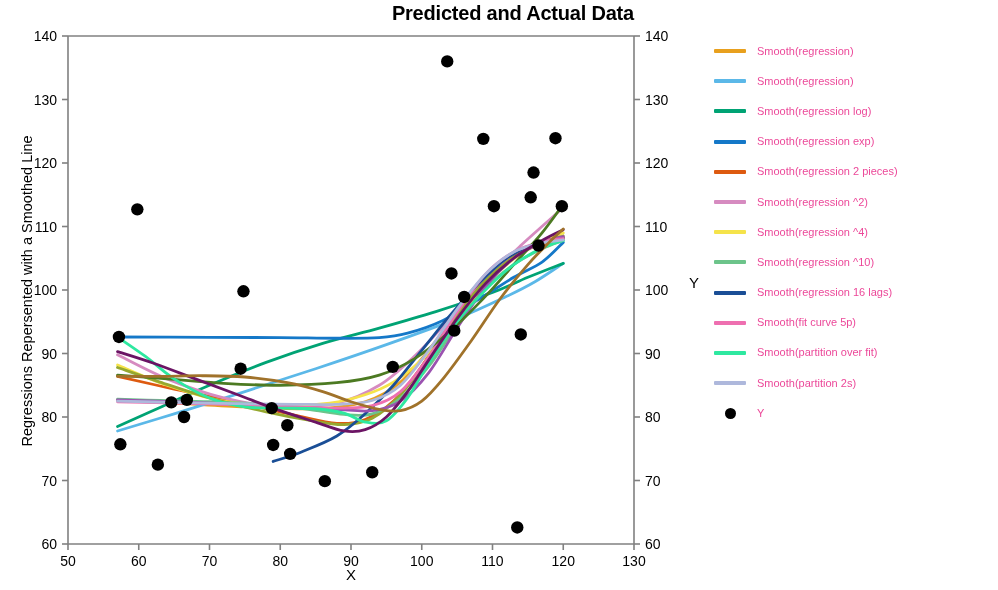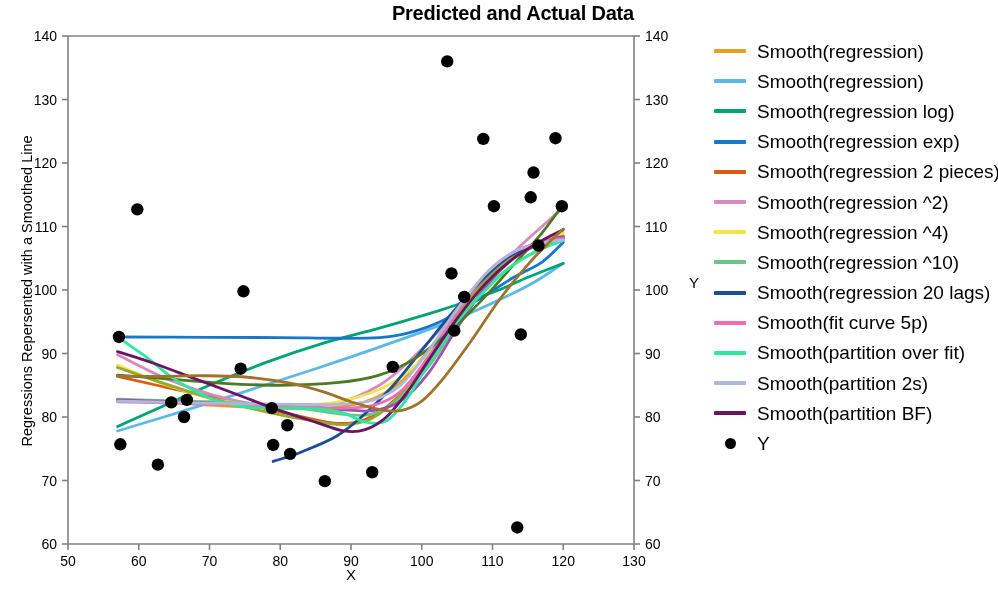--- a/index.html
+++ b/index.html
@@ -98,22 +98,22 @@
     align-items: center;
   }
   .legend-marker i {
     display: block;
     width: 11px;
     height: 11px;
     border-radius: 50%;
     background: #000;
   }
   .legend-label {
-    font-size: 19px;
-    color: #000000;
+    font-size: 11px;
+    color: #ec4899;
     white-space: nowrap;
     line-height: 1;
   }
 </style>
 </head>
 <body>
 
 <div id="chart-root">
 
   <div class="chart-title">Predicted and Actual Data</div>
@@ -265,37 +265,33 @@
       <div class="legend-row">
         <span class="legend-swatch" style="background: rgb(245, 227, 74);"></span>
         <span class="legend-label">Smooth(regression ^4)</span>
       </div>
       <div class="legend-row">
         <span class="legend-swatch" style="background: rgb(108, 196, 138);"></span>
         <span class="legend-label">Smooth(regression ^10)</span>
       </div>
       <div class="legend-row">
         <span class="legend-swatch" style="background: rgb(26, 78, 150);"></span>
-        <span class="legend-label">Smooth(regression 20 lags)</span>
+        <span class="legend-label">Smooth(regression 16 lags)</span>
       </div>
       <div class="legend-row">
         <span class="legend-swatch" style="background: rgb(238, 111, 176);"></span>
         <span class="legend-label">Smooth(fit curve 5p)</span>
       </div>
       <div class="legend-row">
         <span class="legend-swatch" style="background: rgb(46, 232, 160);"></span>
         <span class="legend-label">Smooth(partition over fit)</span>
       </div>
       <div class="legend-row">
         <span class="legend-swatch" style="background: rgb(174, 184, 220);"></span>
         <span class="legend-label">Smooth(partition 2s)</span>
-      </div>
-      <div class="legend-row">
-        <span class="legend-swatch" style="background: rgb(107, 20, 100);"></span>
-        <span class="legend-label">Smooth(partition BF)</span>
       </div>
       <div class="legend-row">
         <span class="legend-marker">
           <i style="background: rgb(0, 0, 0);"></i>
         </span>
         <span class="legend-label">Y</span>
       </div>
     </div>
 
 </div>

